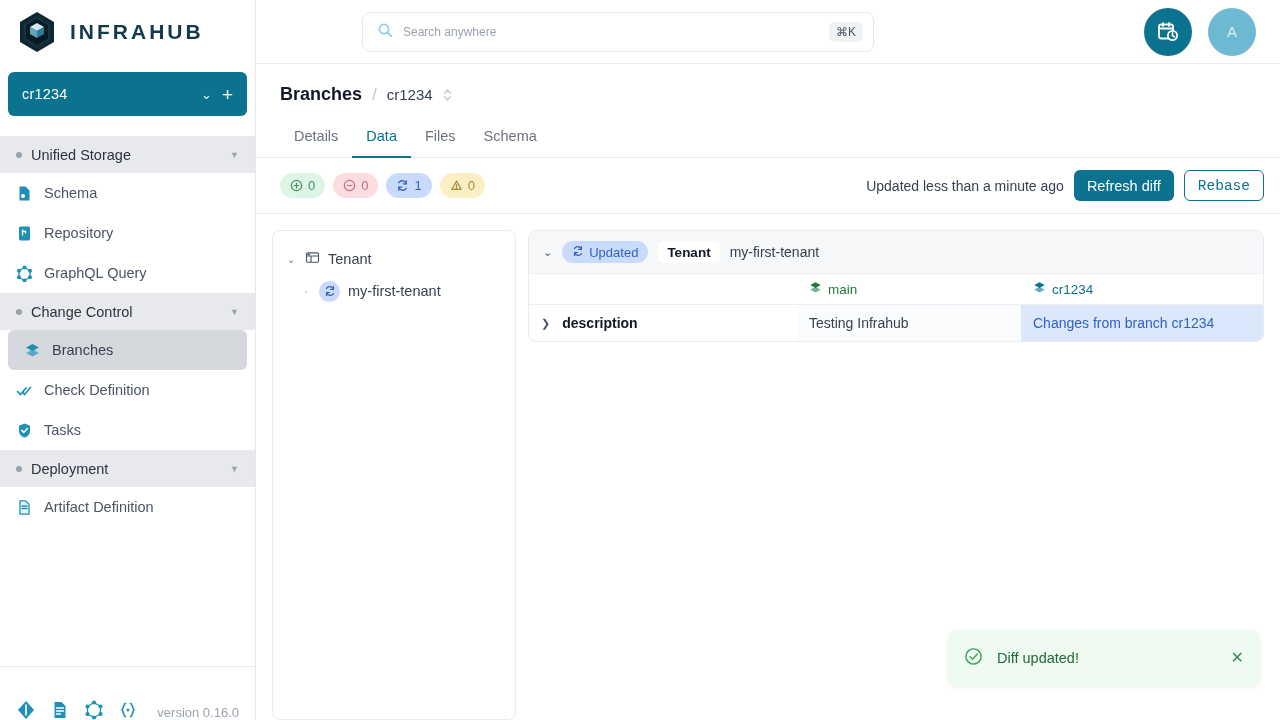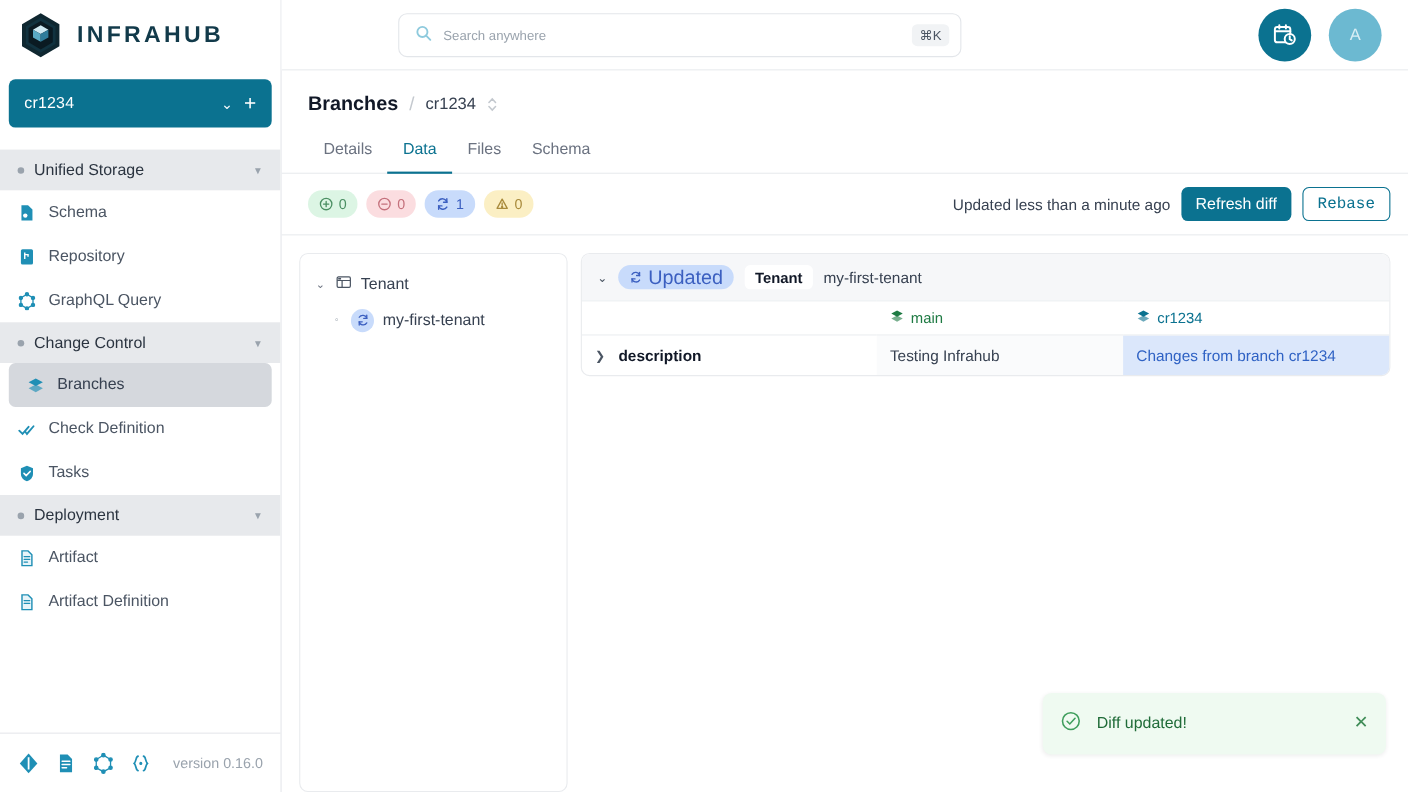--- a/index.html
+++ b/index.html
@@ -61,21 +61,21 @@
     height: 40px; display: flex; align-items: center; gap: 11px;
     padding: 0 16px; margin: 0 0px; cursor: pointer;
   }
   .nav-item .ic { width: 17px; height: 17px; flex: 0 0 17px; display: block; }
   .nav-item .lbl { font-size: 14.5px; color: #4b5563; }
   .nav-item.active { background: #d5d8dd; border-radius: 6px; margin: 0 8px; }
   .nav-item.active .lbl { color: #374151; }
 
   .sidebar-footer {
     height: 54px; border-top: 1px solid #e5e7eb;
-    display: flex; align-items: center; gap: 14px; padding: 12px 16px;
+    display: flex; align-items: flex-end; gap: 14px; padding: 0 16px;
   }
   .foot-ic { width: 20px; height: 20px; cursor: pointer; }
   .version { margin-left: auto; font-size: 13px; color: #9aa3ad; }
 
   
   .main { flex: 1; display: flex; flex-direction: column; min-width: 0; }
   .topbar {
     height: 64px; border-bottom: 1px solid #e9ebee; display: flex;
     align-items: center; background: #fff; position: relative;
   }
@@ -166,21 +166,21 @@
   .diff-card {
     border: 1px solid #e9ebee; border-radius: 8px; overflow: hidden; background: #fff;
   }
   .diff-head {
     background: #f6f7f9; display: flex; align-items: center; gap: 10px;
     padding: 10px 14px;
   }
   .diff-chev { color: #4b5563; font-size: 11px; cursor: pointer; }
   .pill-updated {
     background: #c8dbfb; color: #3b5fc0; border-radius: 11px; height: 22px;
-    display: flex; align-items: center; gap: 5px; padding: 0 10px; font-size: 18px;
+    display: flex; align-items: center; gap: 5px; padding: 0 10px; font-size: 13px;
   }
   .pill-updated svg { width: 12px; height: 12px; }
   .pill-kind {
     background: #fff; border-radius: 5px; height: 22px; display: flex;
     align-items: center; padding: 0 9px; font-size: 13.5px; font-weight: 700; color: #111827;
   }
   .diff-name { font-size: 14px; color: #374151; }
 
   .diff-table { width: 100%; border-collapse: collapse; table-layout: fixed; }
   .diff-table th {
@@ -320,29 +320,20 @@
             <path d="M5.8 8.4l2 2 3.6-3.8" stroke="#fff" stroke-width="1.5" fill="none" stroke-linecap="round"></path>
               </svg>
           </span>
           <span class="lbl">Tasks</span>
         </div>
 
         <div class="nav-group-head">
           <span class="grp-dot"></span>
           <span class="grp-label">Deployment</span>
           <span class="grp-caret">▼</span>
-        </div>
-        <div class="nav-item">
-          <span class="ic">
-            <svg viewBox="0 0 17 17" fill="none" stroke="#1f8fb5" stroke-width="1.3">
-              <path d="M4 1.8h5.5l3.5 3.5v9.9H4z" fill="#e7f4f9"></path>
-                <path d="M6 7h5M6 9.5h5M6 12h3" stroke-linecap="round"></path>
-            </svg>
-          </span>
-          <span class="lbl">Artifact</span>
         </div>
         <div class="nav-item">
           <span class="ic">
             <svg viewBox="0 0 17 17" fill="none" stroke="#1f8fb5" stroke-width="1.3">
               <path d="M4 1.8h5.5l3.5 3.5v9.9H4z" fill="#e7f4f9"></path>
                 <path d="M6 7h5M6 9.5h5" stroke-linecap="round"></path>
             </svg>
           </span>
           <span class="lbl">Artifact Definition</span>
         </div>

